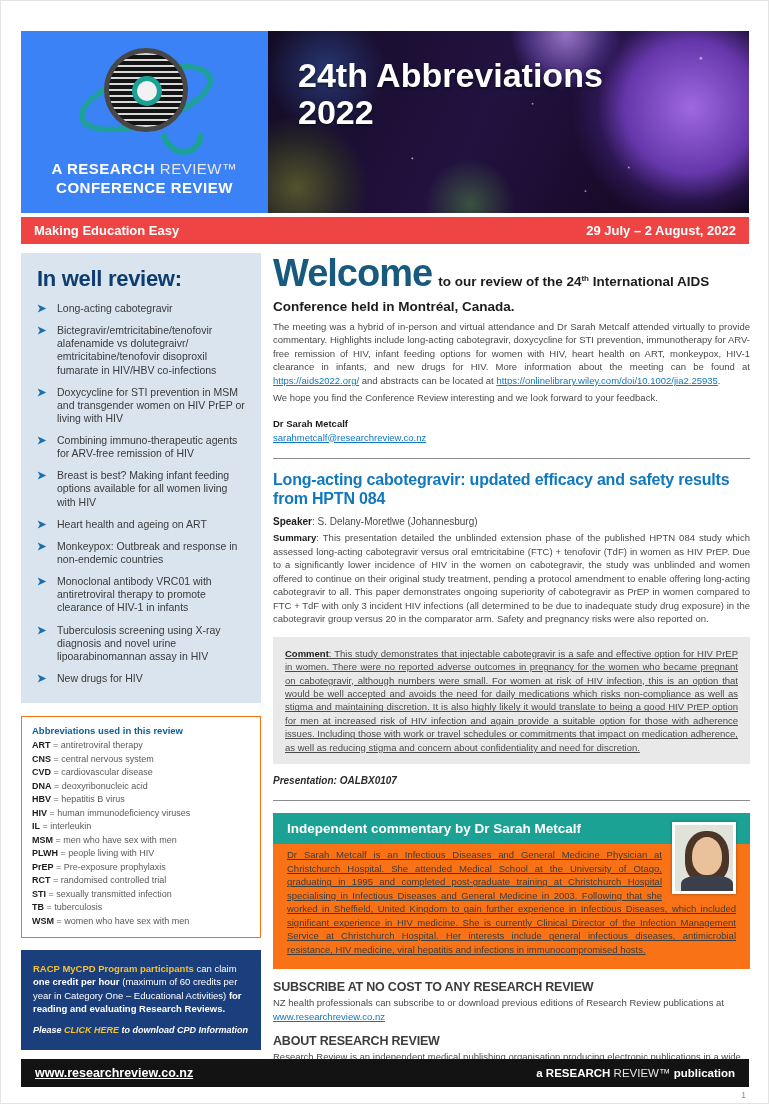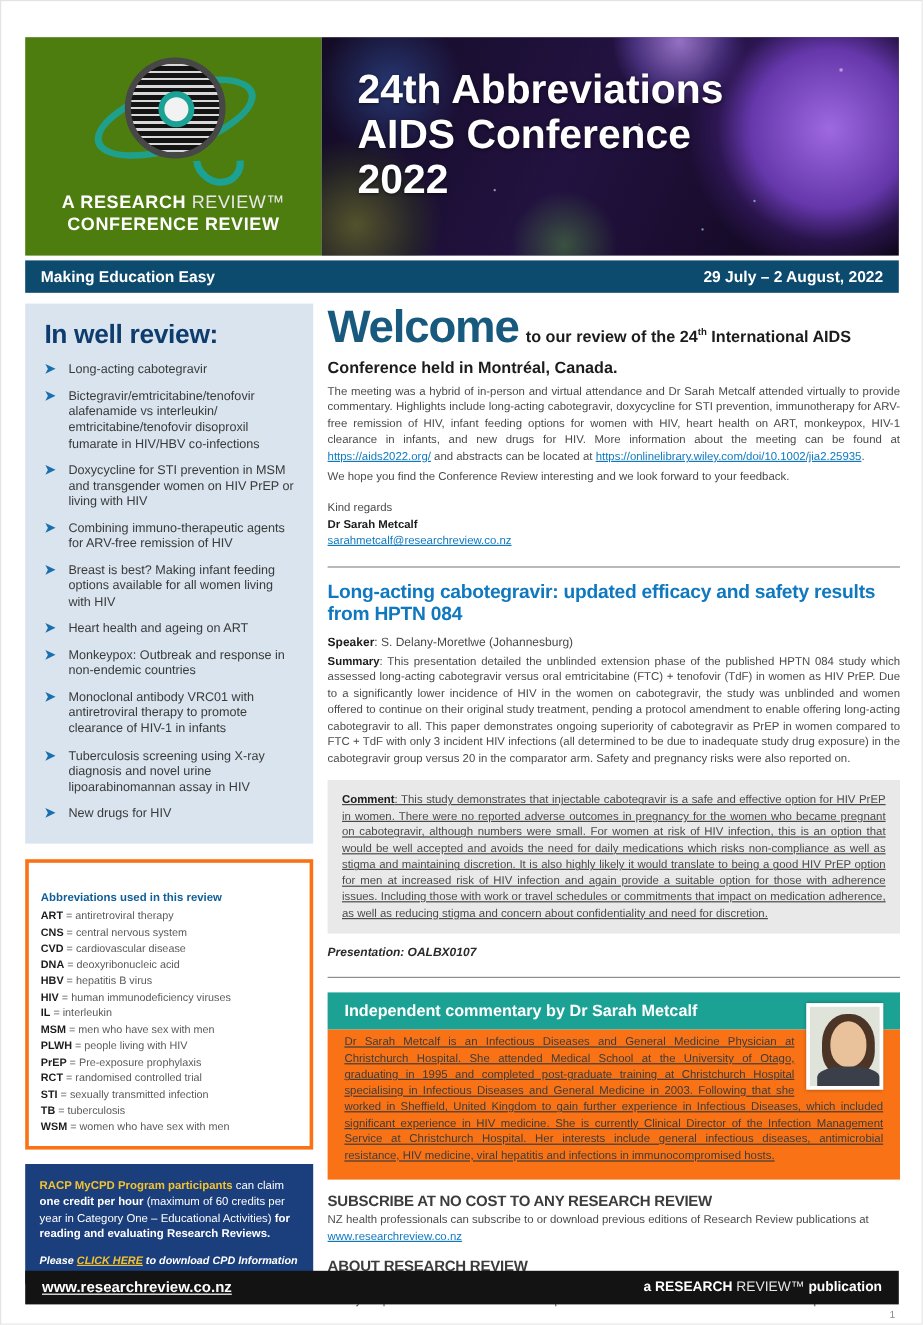--- a/index.html
+++ b/index.html
@@ -3,21 +3,21 @@
 <meta charset="utf-8">
 <title>Conference Review</title>
 <style>
   * { margin:0; padding:0; box-sizing:border-box; }
   html,body { background:#fff; }
   body { font-family:"Liberation Sans", sans-serif; color:#4a4a4a; }
   .page { position:relative; width:769px; height:1104px; background:#fff; overflow:hidden; border:1px solid #e3e3e3; }
 
   
   .header-row { position:absolute; left:20px; top:30px; width:728px; height:182px; display:flex; }
-  .logo-panel { width:247px; height:100%; background:#4d7c0f; display:flex; flex-direction:column; align-items:center; justify-content:center; }
+  .logo-panel { width:247px; height:100%; background:#3b82f6; display:flex; flex-direction:column; align-items:center; justify-content:center; }
   .globe-wrap { position:relative; width:150px; height:104px; margin-bottom:10px; }
   .globe { position:absolute; left:34px; top:2px; width:84px; height:84px; border-radius:50%;
            background:repeating-linear-gradient(180deg,#d9d9d9 0 2px,#141414 2px 6px);
            border:5px solid #474747; }
   .globe-core { position:absolute; left:62px; top:30px; width:30px; height:30px; border-radius:50%;
                 background:#f2f2f2; border:5px solid #1ca295; }
   .orbit { position:absolute; left:6px; top:24px; width:140px; height:56px; border:6px solid #1ca295;
            border-radius:50%; transform:rotate(-18deg); opacity:.95; }
   .steth-tail { position:absolute; right:18px; bottom:-6px; width:40px; height:44px; border:6px solid transparent;
                 border-bottom-color:#1ca295; border-left-color:#1ca295; border-radius:50%; transform:rotate(-50deg); }
@@ -39,41 +39,41 @@
       background:
         radial-gradient(circle 3px at 20% 30%, rgba(255,255,255,.9), transparent 70%),
         radial-gradient(circle 2px at 30% 70%, rgba(255,255,255,.8), transparent 70%),
         radial-gradient(circle 2px at 55% 40%, rgba(255,255,255,.7), transparent 70%),
         radial-gradient(circle 2px at 75% 75%, rgba(200,255,240,.8), transparent 70%),
         radial-gradient(circle 3px at 90% 15%, rgba(255,255,255,.7), transparent 70%),
         radial-gradient(circle 2px at 66% 88%, rgba(180,255,230,.8), transparent 70%); }
   .hero-title { position:absolute; left:30px; top:26px; z-index:2; color:#fff; font-weight:bold;
                 font-size:34px; line-height:1.1; text-shadow:0 1px 3px rgba(0,0,0,.6); }
 
-  .topbar { position:absolute; left:20px; top:216px; width:728px; height:27px; background:#0c4a6e;
+  .topbar { position:absolute; left:20px; top:216px; width:728px; height:27px; background:#ef4444;
             display:flex; align-items:center; justify-content:space-between; padding:0 13px; }
   .topbar span { color:#fff; font-size:13px; font-weight:bold; }
 
   
   .sidebar { position:absolute; left:20px; top:252px; width:240px; }
   .review-box { background:#d9e4ee; padding:13px 14px 18px 16px; }
   .review-box h2 { color:#0e3c6e; font-size:22px; font-weight:bold; margin-bottom:10px; letter-spacing:-.3px; }
   .toc-item { display:flex; margin-top:9px; font-size:10.5px; line-height:1.25; color:#3a3a3a; cursor:pointer; }
   .toc-item .arr { color:#1a6fad; font-size:11px; width:20px; flex:0 0 20px; font-weight:bold; line-height:1.2; }
 
-  .abbrev-box { margin-top:13px; background:#fff; border:3px solid #f97316; padding:24px 10px 9px; }
+  .abbrev-box { margin-top:13px; background:#fff; border:1px solid #f97316; padding:8px 10px 9px; }
   .abbrev-box h3 { color:#0e5e97; font-size:9.5px; font-weight:bold; margin-bottom:3px; }
   .ab-row { font-size:9px; line-height:1.5; color:#5a5a5a; }
   .ab-row b { color:#1c1c1c; }
 
   .cpd-box { margin-top:12px; background:#1b3e7c; color:#fff; padding:12px 12px 13px; font-size:9.5px; line-height:1.4; }
   .cpd-box .y { color:#f2c230; font-weight:bold; }
   .cpd-box b { font-weight:bold; }
   .cpd-line2 { margin-top:9px; font-style:italic; font-weight:bold; font-size:9px; }
-  .cpd-line2 a { color:#f2c230; text-decoration:underline; cursor:pointer;text-align:right; }
+  .cpd-line2 a { color:#f2c230; cursor:pointer;text-align:right; }
 
   
   .main { position:absolute; left:272px; top:248px; width:477px; }
   .welcome-lead { color:#1c1c1c; font-weight:bold; font-size:13.5px; line-height:1.3; }
   .welcome-big { color:#175a7d; font-size:38px; font-weight:bold; letter-spacing:-1px; margin-right:6px; }
   .welcome-lead sup { font-size:8px; vertical-align:super; }
   p.body { font-size:9.5px; line-height:1.42; text-align:justify; color:#4a4a4a; margin-top:4px; }
   a.blu { color:#0f78bf; text-decoration:underline; cursor:pointer; }
   .feedback { margin-top:8px; text-align:left; }
   .regards { margin-top:12px; font-size:9.5px; line-height:1.45; }
@@ -124,41 +124,40 @@
         <div class="steth-tail"></div>
       </div>
       <div class="logo-text">
         <div class="l1"><b>A RESEARCH</b> <span class="lt">REVIEW™</span></div>
         <div class="l2">CONFERENCE REVIEW</div>
       </div>
     </div>
     <div class="hero">
       <div class="hero-title">
         <div>24th Abbreviations</div>
-        <div>AIDS Conference</div>
         <div>2022</div>
       </div>
     </div>
   </div>
 
   <div class="topbar">
     <span>Making Education Easy</span>
     <span>29 July – 2 August, 2022</span>
   </div>
 
   <div class="sidebar">
     <div class="review-box">
       <h2>In well review:</h2>
       <div class="toc-item">
           <span class="arr">➤</span>
           <span>Long-acting cabotegravir</span>
         </div>
       <div class="toc-item">
           <span class="arr">➤</span>
-          <span>Bictegravir/emtricitabine/tenofovir alafenamide vs interleukin/ emtricitabine/tenofovir disoproxil fumarate in HIV/HBV co-infections</span>
+          <span>Bictegravir/emtricitabine/tenofovir alafenamide vs dolutegraivr/ emtricitabine/tenofovir disoproxil fumarate in HIV/HBV co-infections</span>
         </div>
       <div class="toc-item">
           <span class="arr">➤</span>
           <span>Doxycycline for STI prevention in MSM and transgender women on HIV PrEP or living with HIV</span>
         </div>
       <div class="toc-item">
           <span class="arr">➤</span>
           <span>Combining immuno-therapeutic agents for ARV-free remission of HIV</span>
         </div>
       <div class="toc-item">
@@ -213,21 +212,20 @@
 
   <div class="main">
 
     <p class="welcome-lead"><span class="welcome-big">Welcome</span><span>to our review of the 24</span><sup>th</sup><span> International AIDS Conference held in Montréal, Canada.</span></p>
 
     <p class="body"><span> The meeting was a hybrid of in-person and virtual attendance and Dr Sarah Metcalf attended virtually to provide commentary. Highlights include long-acting cabotegravir, doxycycline for STI prevention, immunotherapy for ARV-free remission of HIV, infant feeding options for women with HIV, heart health on ART, monkeypox, HIV-1 clearance in infants, and new drugs for HIV. More information about the meeting can be found at </span><a class="blu">https://aids2022.org/</a><span> and abstracts can be located at </span><a class="blu">https://onlinelibrary.wiley.com/doi/10.1002/jia2.25935</a><span>.</span></p>
 
     <p class="body feedback">We hope you find the Conference Review interesting and we look forward to your feedback.</p>
 
     <div class="regards">
-      <div>Kind regards</div>
       <b>Dr Sarah Metcalf</b><br>
       <a class="blu">sarahmetcalf@researchreview.co.nz</a>
     </div>
 
     <div class="divider"></div>
 
     <h2 class="article">Long-acting cabotegravir: updated efficacy and safety results from HPTN 084</h2>
     <p class="speaker"><b>Speaker</b><span>: S. Delany-Moretlwe (Johannesburg)</span></p>
     <p class="body"><span class="sumlab">Summary</span><span>: This presentation detailed the unblinded extension phase of the published HPTN 084 study which assessed long-acting cabotegravir versus oral emtricitabine (FTC) + tenofovir (TdF) in women as HIV PrEP. Due to a significantly lower incidence of HIV in the women on cabotegravir, the study was unblinded and women offered to continue on their original study treatment, pending a protocol amendment to enable offering long-acting cabotegravir to all. This paper demonstrates ongoing superiority of cabotegravir as PrEP in women compared to FTC + TdF with only 3 incident HIV infections (all determined to be due to inadequate study drug exposure) in the cabotegravir group versus 20 in the comparator arm. Safety and pregnancy risks were also reported on.</span></p>
 

